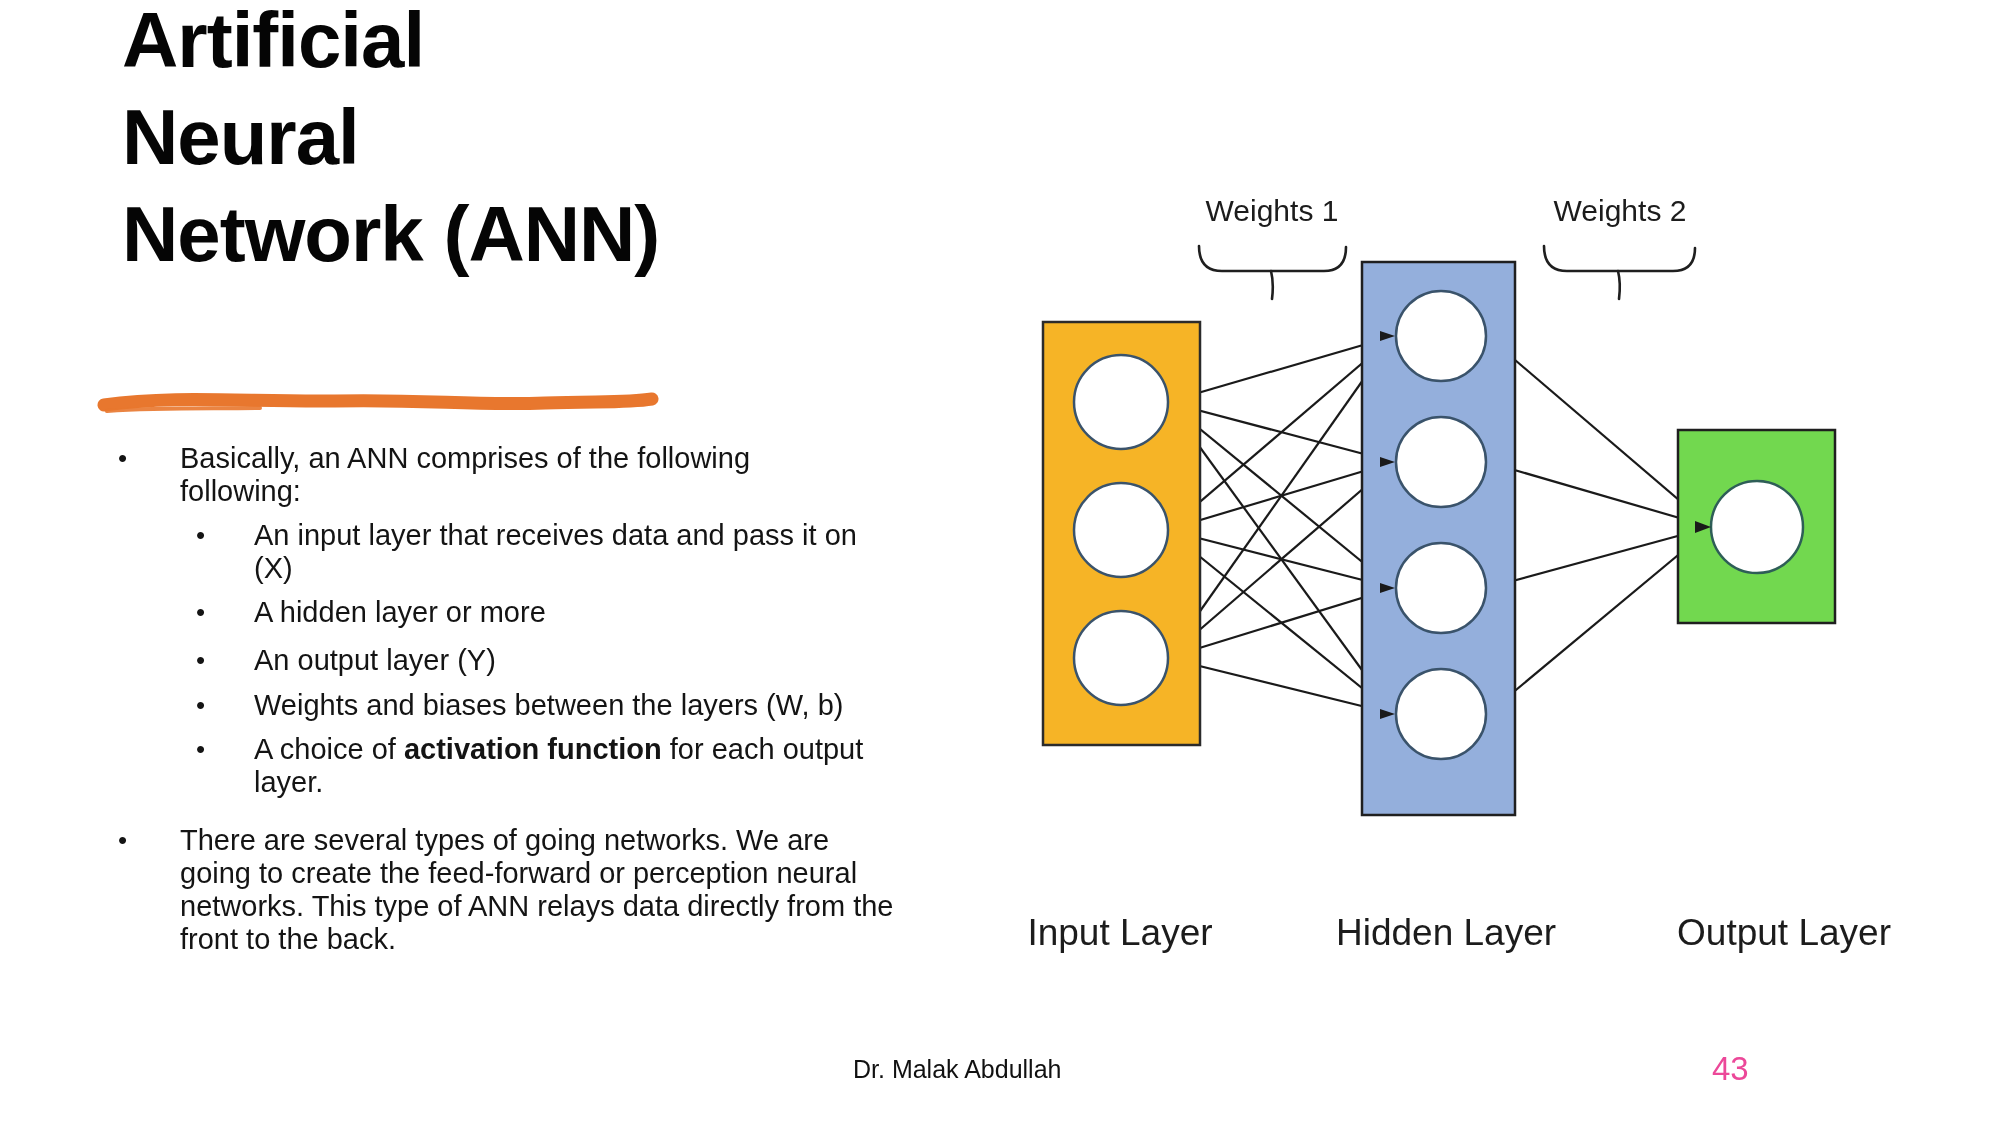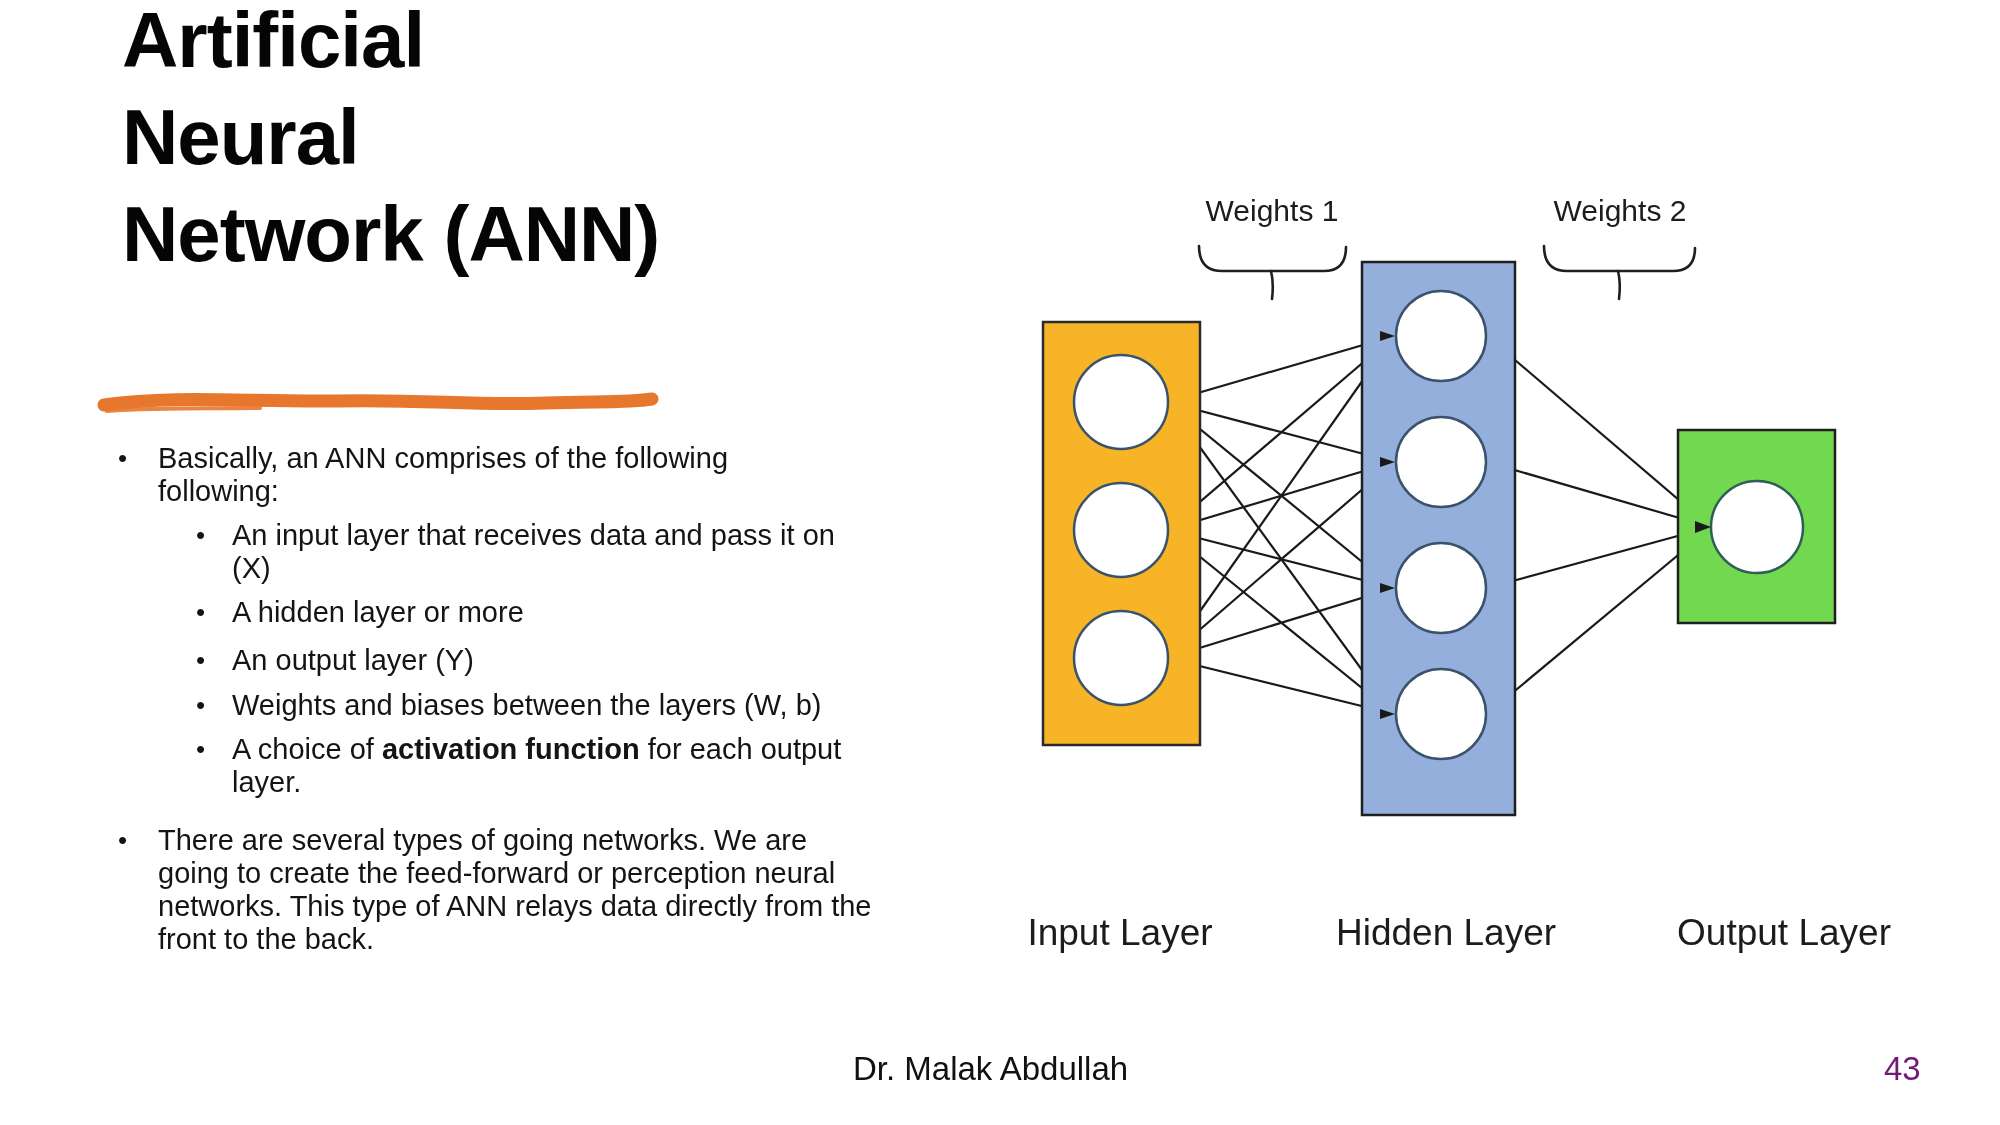--- a/index.html
+++ b/index.html
@@ -15,31 +15,31 @@
   }
   
   .underline-svg{position:absolute;left:95px;top:386px;width:570px;height:38px;}
   
   .bullet{position:absolute;display:flex;align-items:flex-start;font-size:29px;line-height:33px;color:#141414;}
   .bullet .marker{flex:0 0 auto;font-size:26px;line-height:33px;}
   .lvl1{left:118px;}
   .lvl1 .marker{width:40px;}
   .lvl2{left:196px;}
   .lvl2 .marker{width:36px;}
-  .btext{max-width:800px;}
+  .btext{max-width:800px;margin-left:22px;}
   .btext .bline{white-space:nowrap;}
   .btext b{font-weight:bold;text-align:center;}
   
   .diagram{position:absolute;left:1000px;top:130px;width:950px;height:850px;}
   .diagram text{font-family:"Liberation Sans","DejaVu Sans",sans-serif;fill:#1c1c1c;}
   .wlabel{font-size:30px;}
   .llabel{font-size:37px;}
   
-  .footer-author{position:absolute;left:853px;top:1050px;font-size:33px;line-height:38px;color:#111;}
-  .footer-page{position:absolute;left:1884px;top:1050px;font-size:33px;line-height:38px;color:#701a75;}
+  .footer-author{position:absolute;left:853px;top:1050px;font-size:25px;line-height:38px;color:#111;}
+  .footer-page{position:absolute;left:1712px;top:1050px;font-size:33px;line-height:38px;color:#ec4899;}
 </style>
 </head>
 <body>
 
 <div class="title">
   <div>Artificial</div>
   <div>Neural</div>
   <div>Network (ANN)</div>
 </div>
 

